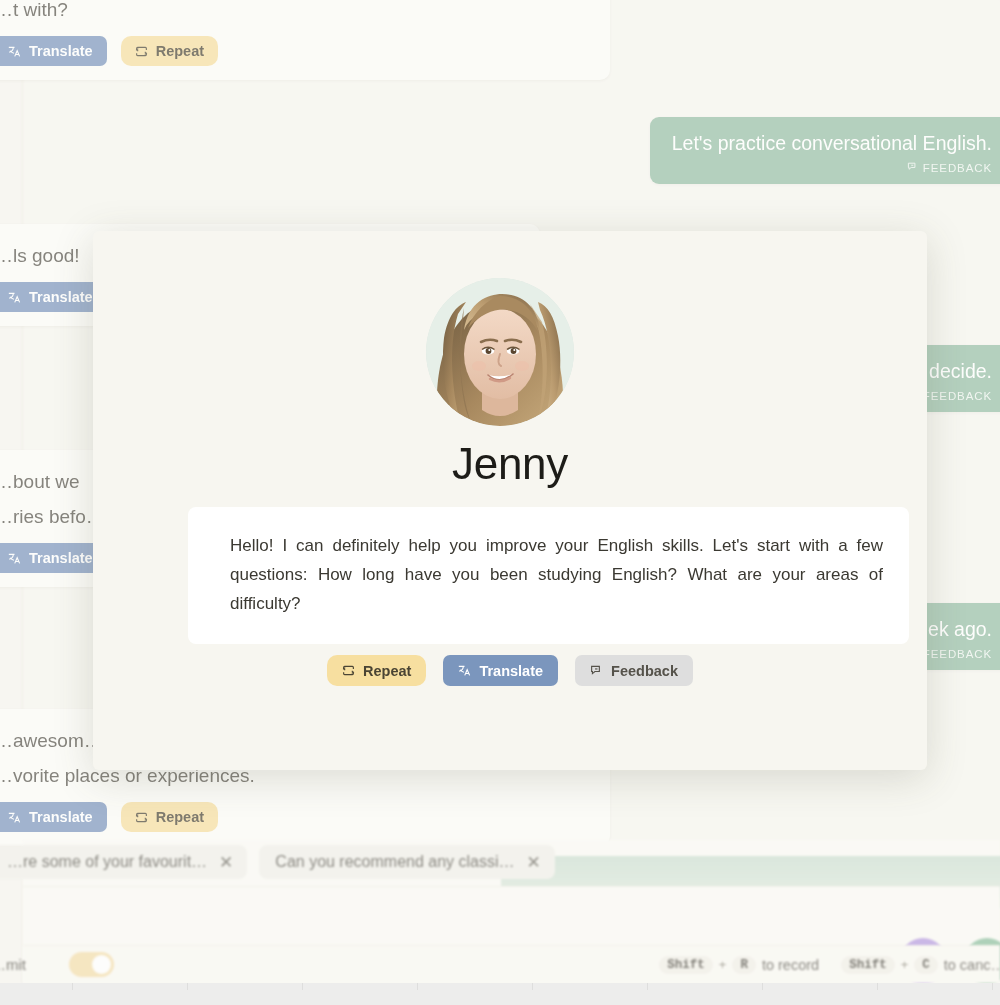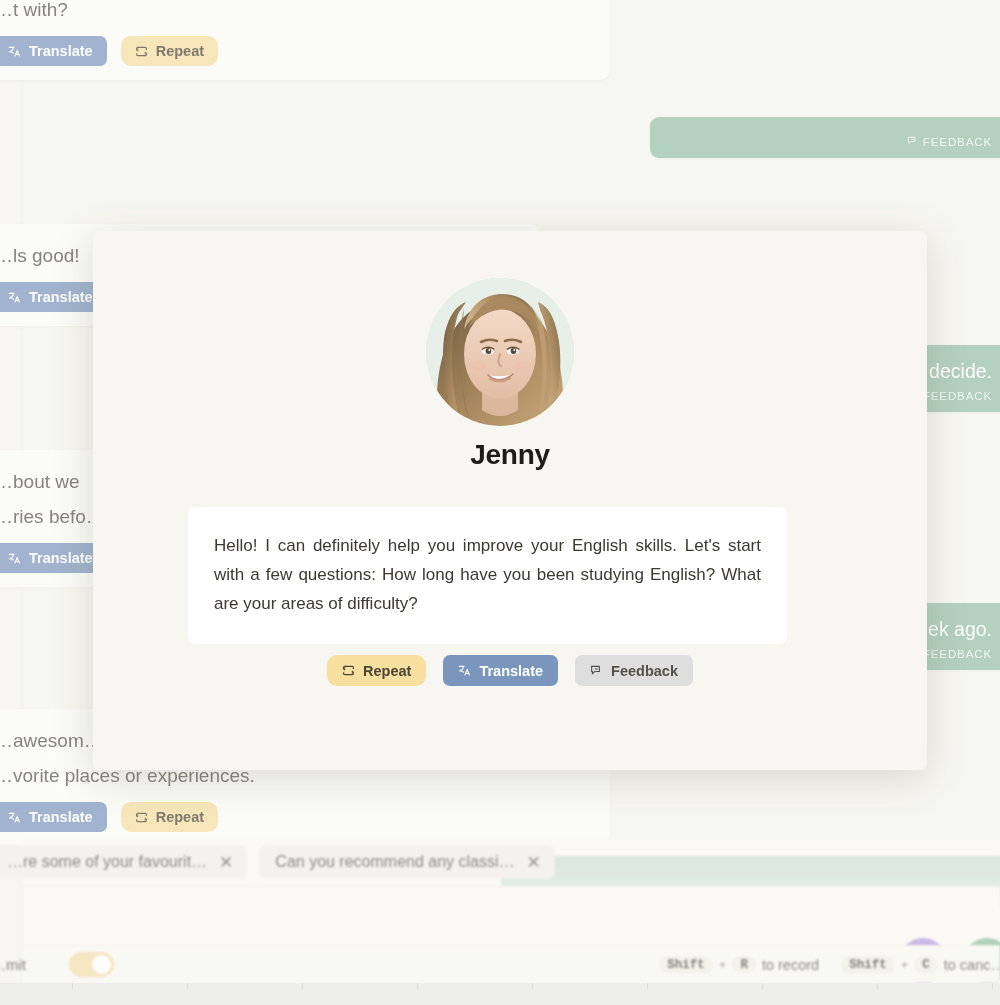--- a/index.html
+++ b/index.html
@@ -284,33 +284,33 @@
     border-radius: 50%;
     overflow: hidden;
     background: #dfe9e2;
   }
   .modal-name {
     position: absolute;
     left: 0;
     top: 208px;
     width: 834px;
     text-align: center;
-    font-size: 28px;
-    font-weight: bold;
+    font-size: 44px;
+    font-weight: normal;
     color: #1d1c18;
     letter-spacing: -0.3px;
   }
   .modal-msg {
     position: absolute;
     left: 95px;
     top: 276px;
-    width: 599px;
+    width: 721px;
     background: #ffffff;
     border-radius: 8px;
-    padding: 24px 26px 26px 26px;
+    padding: 24px 26px 26px 42px;
     box-sizing: border-box;
   }
   .modal-msg p {
     margin: 0;
     font-size: 17px;
     line-height: 29px;
     color: #3b3932;
     text-align: justify;
   }
   .modal-actions {
@@ -416,20 +416,21 @@
                 <path d="M14 10v1.8a1.2 1.2 0 0 1-1.2 1.2H3.2A1.2 1.2 0 0 1 2 11.8V10"></path>
                 <path d="M4 4.4 2 6l2 1.6M12 11.6 14 10l-2-1.6"></path>
               </svg>
           </span>
           <span>Repeat</span>
         </span>
       </div>
     </div>
 
     <div class="user-bubble" style="left:650px; top:117px; width:360px;">
+      <div class="user-text">Let's practice conversational English.</div>
       <div class="user-fb">
         <span>
           <svg width="11" height="11" viewBox="0 0 16 16" fill="none" stroke="currentColor" stroke-width="1.4">
               <path d="M2 3.2h9.5v6.2H6l-3 2.6V9.4H2z"></path>
               <path d="M6.2 6.2h3"></path>
             </svg>
         </span>
         <span>FEEDBACK</span>
       </div>
     </div>

